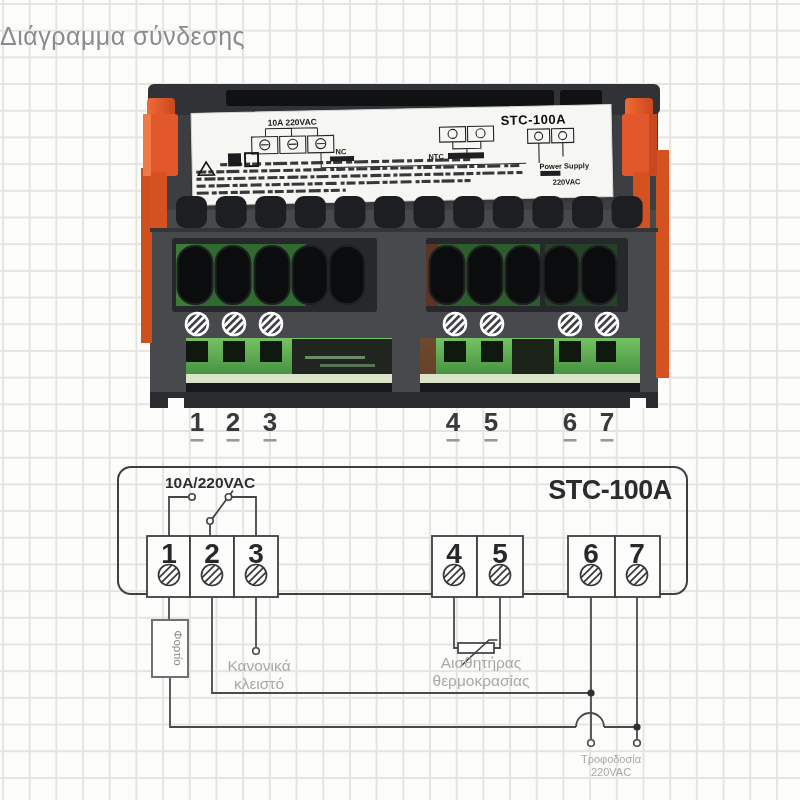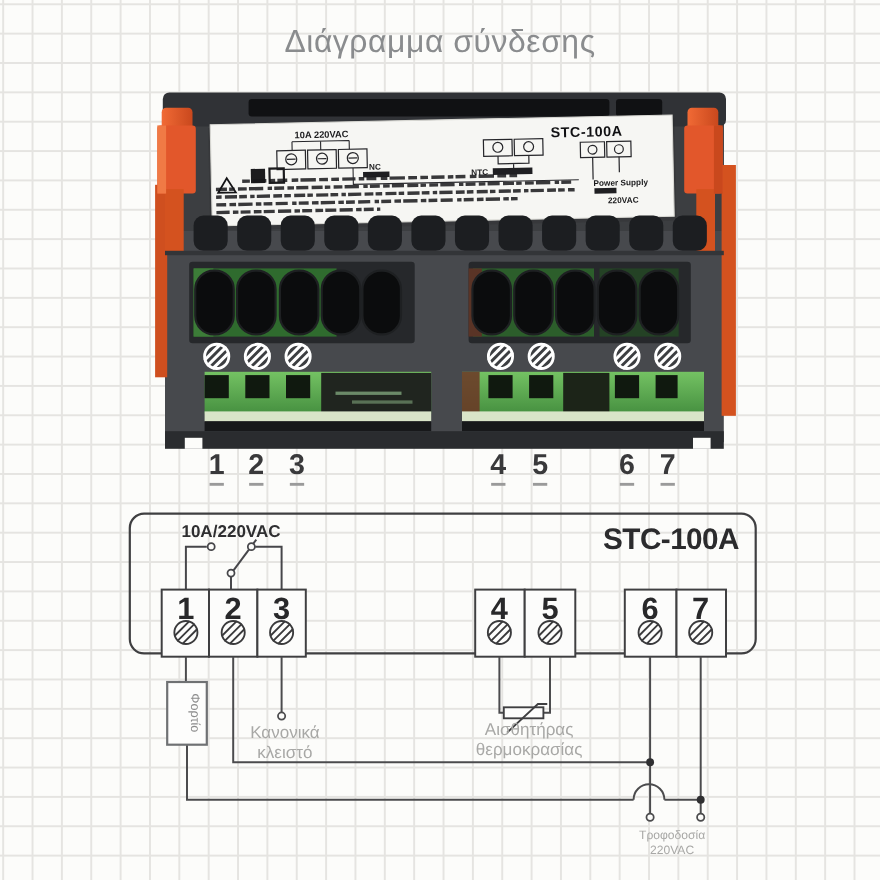--- a/index.html
+++ b/index.html
@@ -8,21 +8,21 @@
     background-color:#fcfcfa;
     background-image:
       linear-gradient(#e5e4e1 2px, transparent 2px),
       linear-gradient(90deg, #e5e4e1 2px, transparent 2px);
     background-size:26.7px 26.7px;
     background-position:2px 3px;
     font-family:"Liberation Sans", sans-serif;
   }
   .page-title{
     position:absolute;top:22px;left:0;width:100%;
-    text-align:center;font-size:29px;letter-spacing:.5px;
+    font-size:25px;letter-spacing:.5px;
     color:#8a8c8e;
   }
   svg text{font-family:"Liberation Sans", sans-serif;}
 </style>
 </head>
 <body>
 
 <div class="stage">
 
   <div class="page-title">Διάγραμμα σύνδεσης</div>

